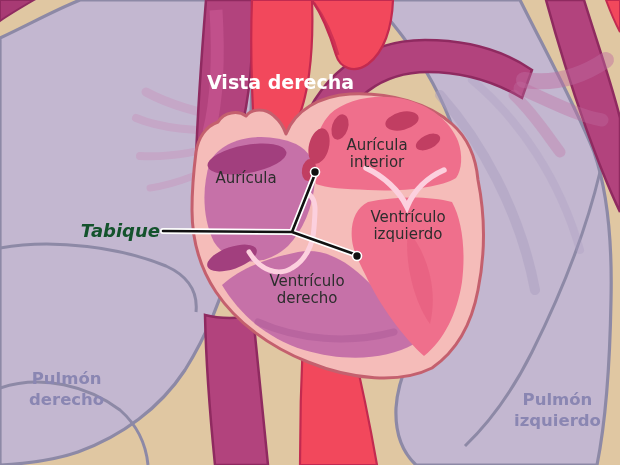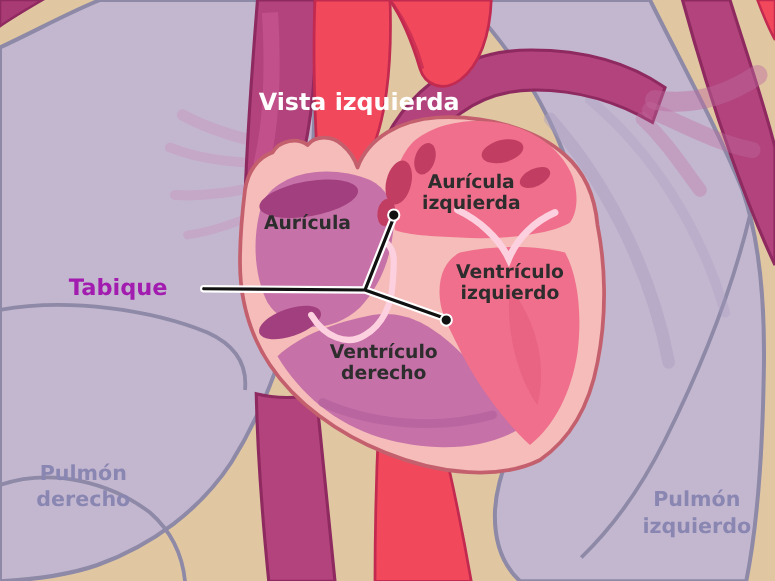--- a/index.html
+++ b/index.html
@@ -3,31 +3,31 @@
 <meta charset="utf-8">
 <style>
   html,body{margin:0;padding:0;background:#fff;}
   #stage{
     position:relative;width:620px;height:465px;overflow:hidden;
     font-family:"DejaVu Sans",sans-serif;
     background:var(--background,#e0c7a2);
   }
   #stage svg{position:absolute;left:0;top:0;}
   .lbl{
-    position:absolute;font-weight:700;color:var(--label-text,#2d2d2d);
+    position:absolute;font-weight:400;color:var(--label-text,#2d2d2d);
     font-size:15px;line-height:17px;text-align:center;white-space:nowrap;
   }
   .lbl span{display:block;}
   .lbl-title{
     position:absolute;font-weight:700;color:var(--title-text,#fff);
     font-size:19px;white-space:nowrap;
   }
   .lbl-tabique{
-    position:absolute;font-weight:700;color:#a21caf;
-    font-size:18px;white-space:nowrap;
+    position:absolute;font-weight:700;color:#14532d;
+    font-size:18px;text-align:right;white-space:nowrap;font-style:italic;
   }
   .lbl-lung{
     position:absolute;font-weight:700;color:var(--lung-label,#8a86b2);
     font-size:16.5px;line-height:21px;text-align:center;white-space:nowrap;
   }
   .lbl-lung span{display:block;}
 </style>
 </head>
 <body>
 
@@ -117,31 +117,31 @@
     <path d="M366,168 C383,176 399,190 407,207 C414,190 428,177 444,170" fill="none" stroke="var(--valve-pink)" stroke-width="5.5" stroke-linecap="round"></path>
 
     <g>
       <path d="M163,231 L292,232 L315,174 M292,232 L357,255" fill="none" stroke="#ffffff" stroke-width="6" stroke-linecap="round" stroke-linejoin="round"></path>
       <path d="M163,231 L292,232 L315,174 M292,232 L357,255" fill="none" stroke="var(--pointer-black)" stroke-width="2.6" stroke-linecap="round" stroke-linejoin="round"></path>
       <circle cx="315" cy="172" r="4.5" fill="var(--pointer-black)" stroke="#ffffff" stroke-width="1.6"></circle>
       <circle cx="357" cy="256" r="4.5" fill="var(--pointer-black)" stroke="#ffffff" stroke-width="1.6"></circle>
     </g>
   </svg>
 
-  <div class="lbl-title" style="left:207px;top:71px;">Vista izquierda</div>
+  <div class="lbl-title" style="left:207px;top:71px;">Vista derecha</div>
 
   <div class="lbl-tabique" style="left:55px;top:220px;width:105px;">Tabique</div>
 
   <div class="lbl" style="left:196px;top:170px;width:100px;">
     <span>Aurícula</span>
   </div>
 
   <div class="lbl" style="left:324px;top:137px;width:106px;">
     <span>Aurícula</span>
-    <span>izquierda</span>
+    <span>interior</span>
   </div>
 
   <div class="lbl" style="left:350px;top:209px;width:116px;">
     <span>Ventrículo</span>
     <span>izquierdo</span>
   </div>
 
   <div class="lbl" style="left:255px;top:273px;width:104px;">
     <span>Ventrículo</span>
     <span>derecho</span>

